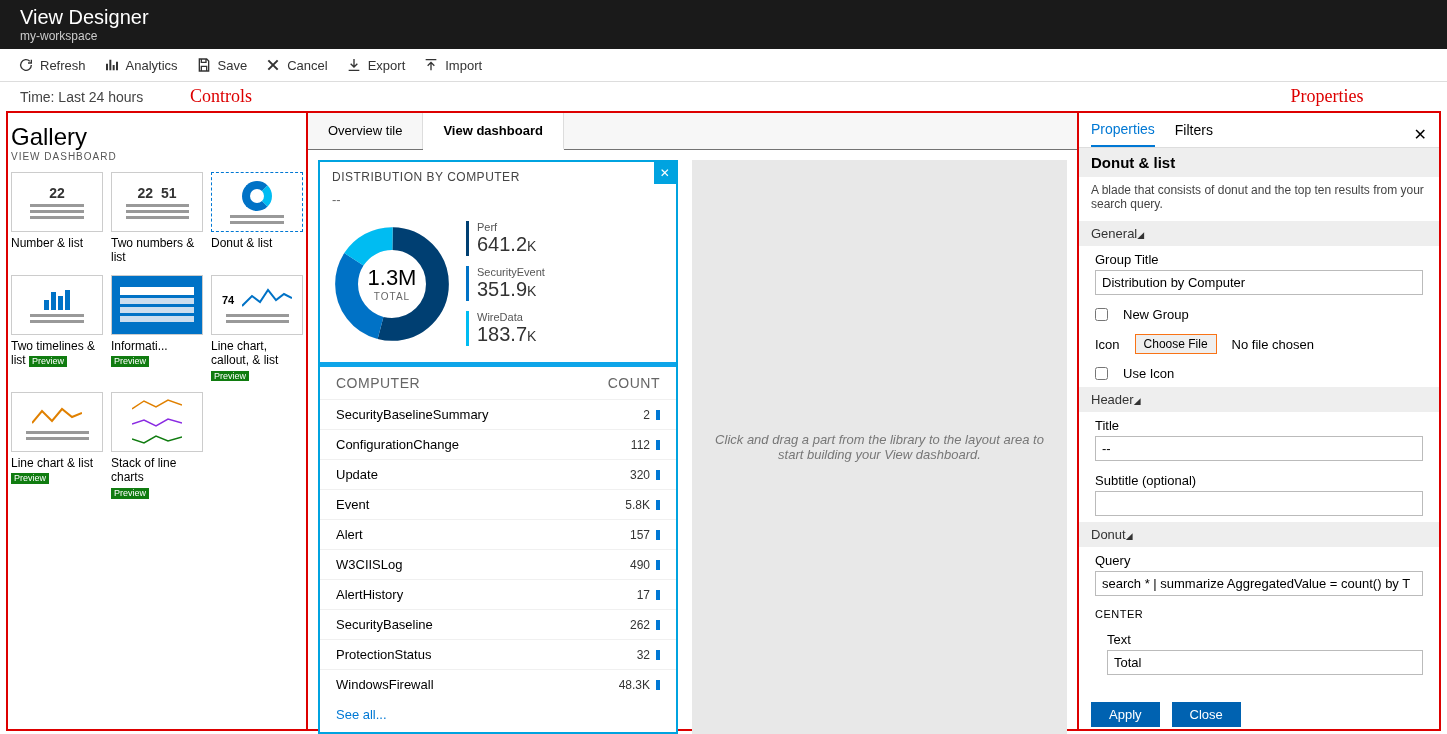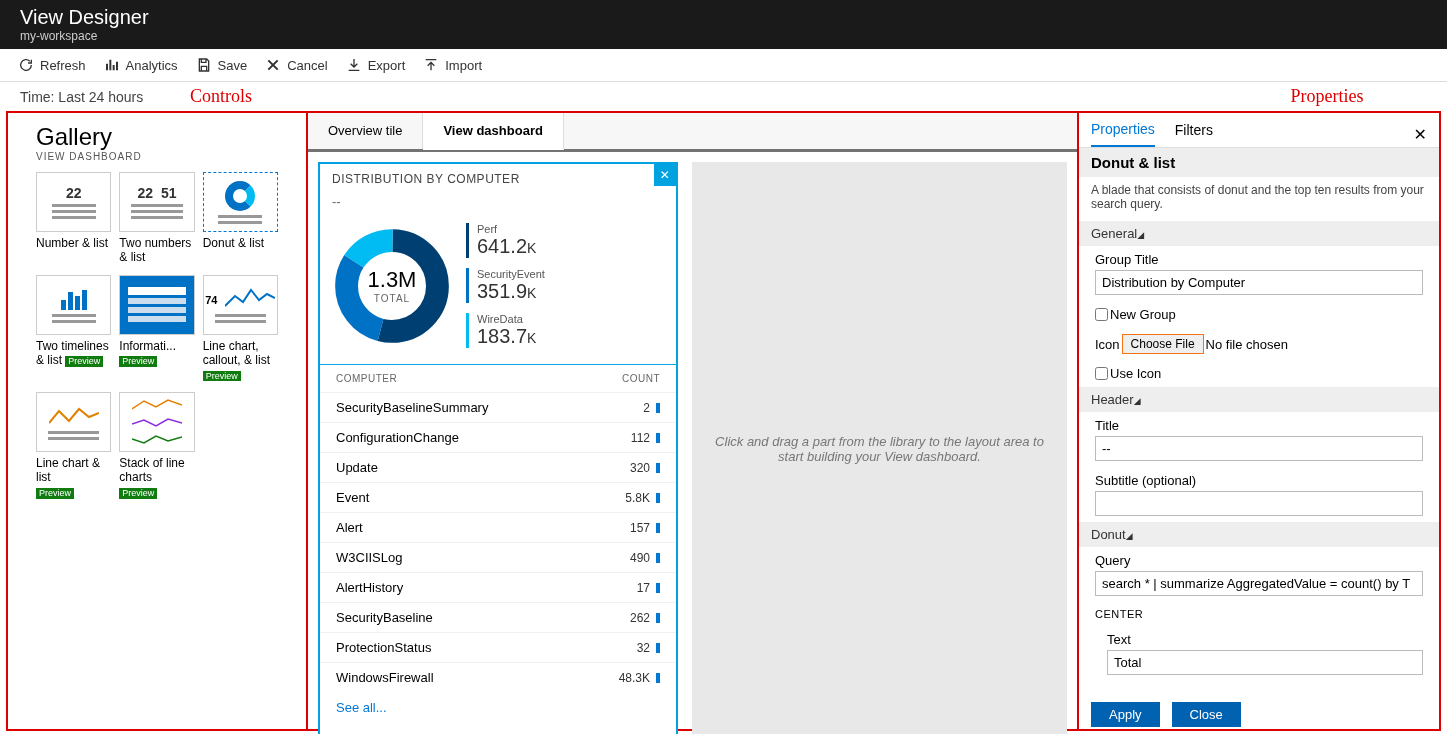--- a/index.html
+++ b/index.html
@@ -11,21 +11,21 @@
 
 .toolbar { display: flex; gap: 18px; padding: 8px 18px; border-bottom: 1px solid #ddd; align-items: center; }
 .toolbar-btn { display: flex; align-items: center; gap: 6px; cursor: pointer; font-size: 13px; color: #333; }
 .toolbar-btn svg, .toolbar-btn .ico { width: 16px; height: 16px; }
 
 .topstrip { display: flex; align-items: center; padding: 4px 20px; font-size: 14px; }
 .topstrip .time { color: #444; }
 .ann { color: #d00; font-size: 18px; font-family: Georgia, serif; }
 
 .main { display: flex; border: 2px solid #d00; margin: 0 6px; height: 620px; }
-.col-gallery { width: 300px; border-right: 2px solid #d00; padding: 10px 28px; overflow-y: hidden; }
+.col-gallery { width: 300px; border-right: 2px solid #d00; padding: 10px 3px; overflow-y: hidden; }
 .col-design { flex: 1; border-right: 2px solid #d00; display: flex; flex-direction: column; }
 .col-props { width: 360px; display: flex; flex-direction: column; position: relative; }
 
 .gallery-title { font-size: 24px; font-weight: 300; }
 .gallery-sub { font-size: 10px; letter-spacing: 1px; color: #555; margin-bottom: 10px; }
 .gallery-grid { display: grid; grid-template-columns: repeat(3, 1fr); gap: 10px 8px; }
 .gitem { cursor: pointer; }
 .gitem .thumb { height: 60px; border: 1px solid #ccc; background: #fff; display: flex; align-items: center; justify-content: center; font-size: 8px; }
 .gitem.selected .thumb { border: 1px dashed #0078d4; }
 .gitem .glabel { font-size: 12px; margin-top: 4px; line-height: 1.2; min-height: 28px; }
@@ -33,59 +33,59 @@
 
 
 .lines { display:flex; flex-direction:column; gap:3px; width:70%; }
 .lines span { height:3px; background:#999; }
 .mini-num { font-size:14px; font-weight:bold; color:#333; text-align:center; }
 .mini-donut { width:30px; height:30px; border:8px solid #0072c6; border-right-color:#00bcf2; border-radius:50%; }
 .mini-bars { display:flex; gap:2px; align-items:flex-end; height:24px;}
 .mini-bars span{ width:5px; background:#0072c6;}
 .mini-chart { width:50px; height:28px; }
 
-.tabs { display: flex; border-bottom: 3px solid #737373; background:#f7f7f7;}
+.tabs { display: flex; border-bottom: 1px solid #737373; background:#f7f7f7;}
 .tab { padding: 10px 20px; font-size: 13px; cursor: pointer; border-right:1px solid #ddd; background:#f7f7f7;}
 .tab.active { font-weight: 600; background:#fff; border-bottom:2px solid #fff; margin-bottom:-1px;}
 
 .design-body { flex:1; display:flex; gap:14px; padding:10px; }
 .tile { width: 360px; border: 2px solid #00a3e0; background: #fff; display:flex; flex-direction:column; height: 574px;}
 .tile-hd { display:flex; justify-content:space-between; background:#fff; padding:8px 12px; font-size:12px; letter-spacing:.5px; color:#444;}
 .tile-hd .x { background:#00a3e0; color:#fff; width:22px; height:22px; display:flex; align-items:center; justify-content:center; cursor:pointer; margin:-8px -12px -8px 0;}
 .tile-sub { padding:0 12px 6px 12px; color:#666; font-size:13px;}
 .donut-row { display:flex; gap:14px; padding: 8px 12px 16px 12px; align-items:center;}
 .donut-wrap { position:relative; width:120px; height:120px; }
 .donut-center { position:absolute; top:0;left:0;right:0;bottom:0; display:flex; flex-direction:column; align-items:center; justify-content:center;}
 .donut-center .big{ font-size:22px; font-weight:300;}
 .donut-center .lab{ font-size:10px; letter-spacing:1px; color:#666;}
 .legend-col { display:flex; flex-direction:column; gap:10px;}
 .legend-item { border-left:3px solid; padding-left:8px;}
 .legend-item .nm{ font-size:11px; color:#555;}
 .legend-item .vl{ font-size:20px; font-weight:300; color:#333;}
 .legend-item .vl small{ font-size:14px;}
-.thead { display:flex; justify-content:space-between; padding:8px 16px; font-size:10px; letter-spacing:.5px; color:#666; border-top:1px solid #0ea5e9;}
+.thead { display:flex; justify-content:space-between; padding:8px 16px; font-size:14px; letter-spacing:.5px; color:#666; border-top:5px solid #0ea5e9;}
 .trow { display:flex; justify-content:space-between; padding:7px 16px; font-size:13px; border-top:1px solid #f0f0f0; align-items:center;}
 .trow .cnt { display:flex; align-items:center; gap:6px; color:#333; font-size:12px;}
 .bar { width:4px; height:10px; background:#0078d4;}
 .seeall { padding:8px 16px; color:#0078d4; cursor:pointer; font-size:13px;}
 .dropzone { flex:1; background:#e8e8e8; display:flex; align-items:center; justify-content:center; text-align:center; font-style:italic; color:#777; padding:20px; font-size:13px; height: 574px;}
 
 .ptabs { display:flex; border-bottom:1px solid #ddd; padding:8px 12px 0 12px; gap:20px; align-items:center;}
 .ptab { padding-bottom:8px; cursor:pointer; font-size:14px;}
 .ptab.active { color:#0078d4; border-bottom:2px solid #0078d4;}
 .pclose { margin-left:auto; cursor:pointer; font-size:16px;}
 .pbody { flex:1; overflow-y:auto; padding:0;}
 .pblk-title { background:#eee; padding:6px 12px; font-size:15px; font-weight:600;}
 .pdesc { padding:6px 12px 10px 12px; font-size:12px; color:#444;}
 .psec { background:#eee; padding:5px 12px; font-size:13px; color:#333;}
 .psec .tri::after{ content:" ◢"; font-size:9px; transform: rotate(0); display:inline-block;}
 .pfield { padding:6px 16px;}
 .pfield label { font-size:13px; display:block; margin-bottom:3px;}
 .pfield input[type=text] { width:100%; border:1px solid #bbb; padding:4px 6px; font-size:13px;}
-.pfield.inline { display:flex; align-items:center; gap:2px;}
+.pfield.inline { display:flex; align-items:center; gap:15px;}
 .choose-btn { border:1px solid #f97316; background:#efefef; padding:2px 8px; font-size:12px; cursor:pointer;}
 .pactions { position:absolute; bottom:0; left:0; display:flex; gap:12px; padding:0 12px 2px 12px; background:#fff;}
 .pactions button { background:#0062b1; color:#fff; border:none; padding:5px 18px; font-size:13px; cursor:pointer;}
 </style>
 </head>
 <body>
 
 <div class="header">
   <div class="header-title">View Designer</div>
   <div class="header-sub">my-workspace</div>

